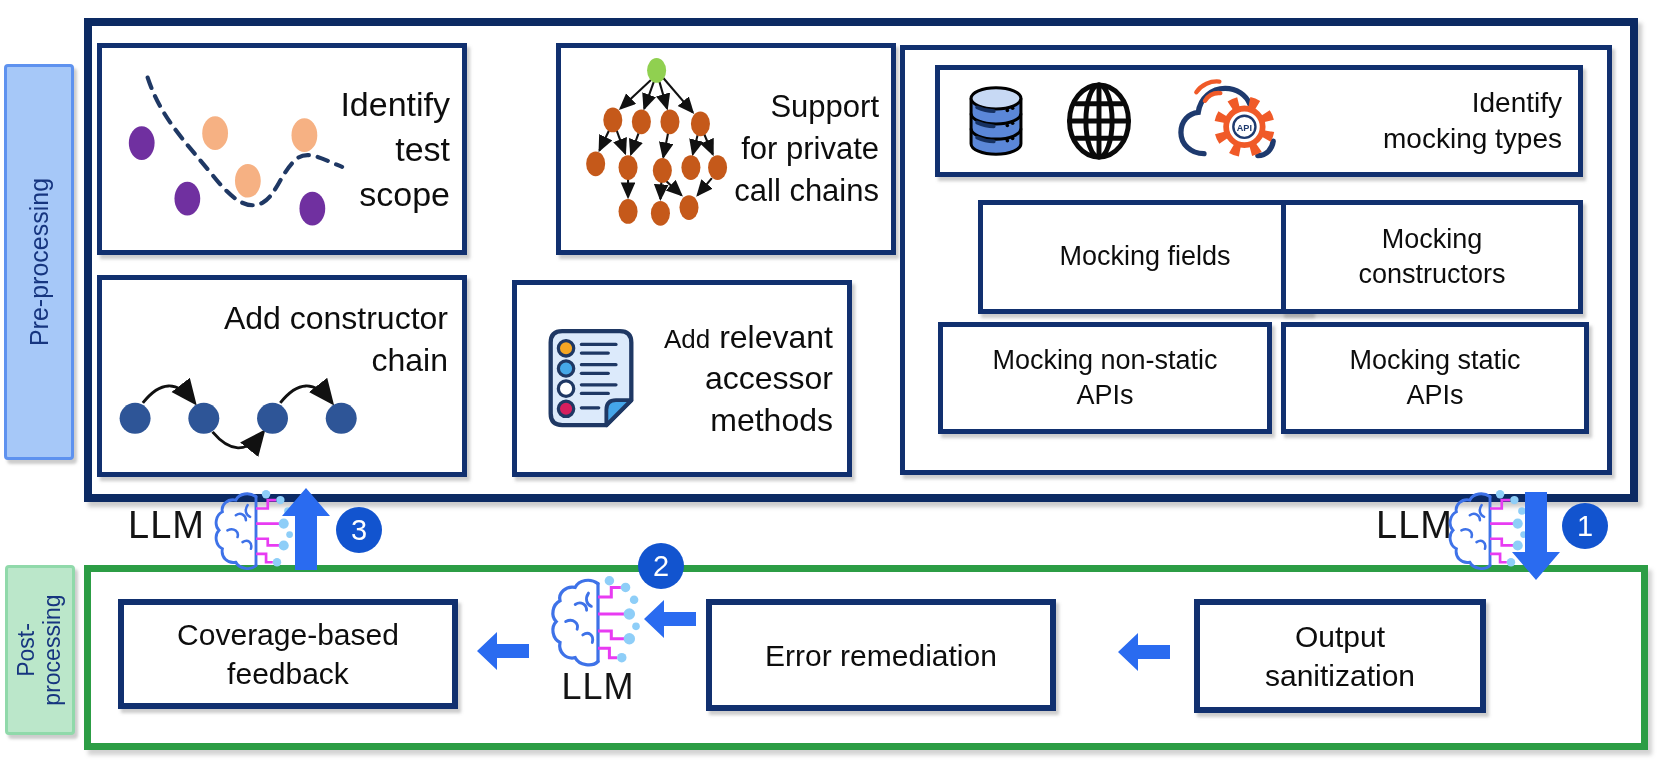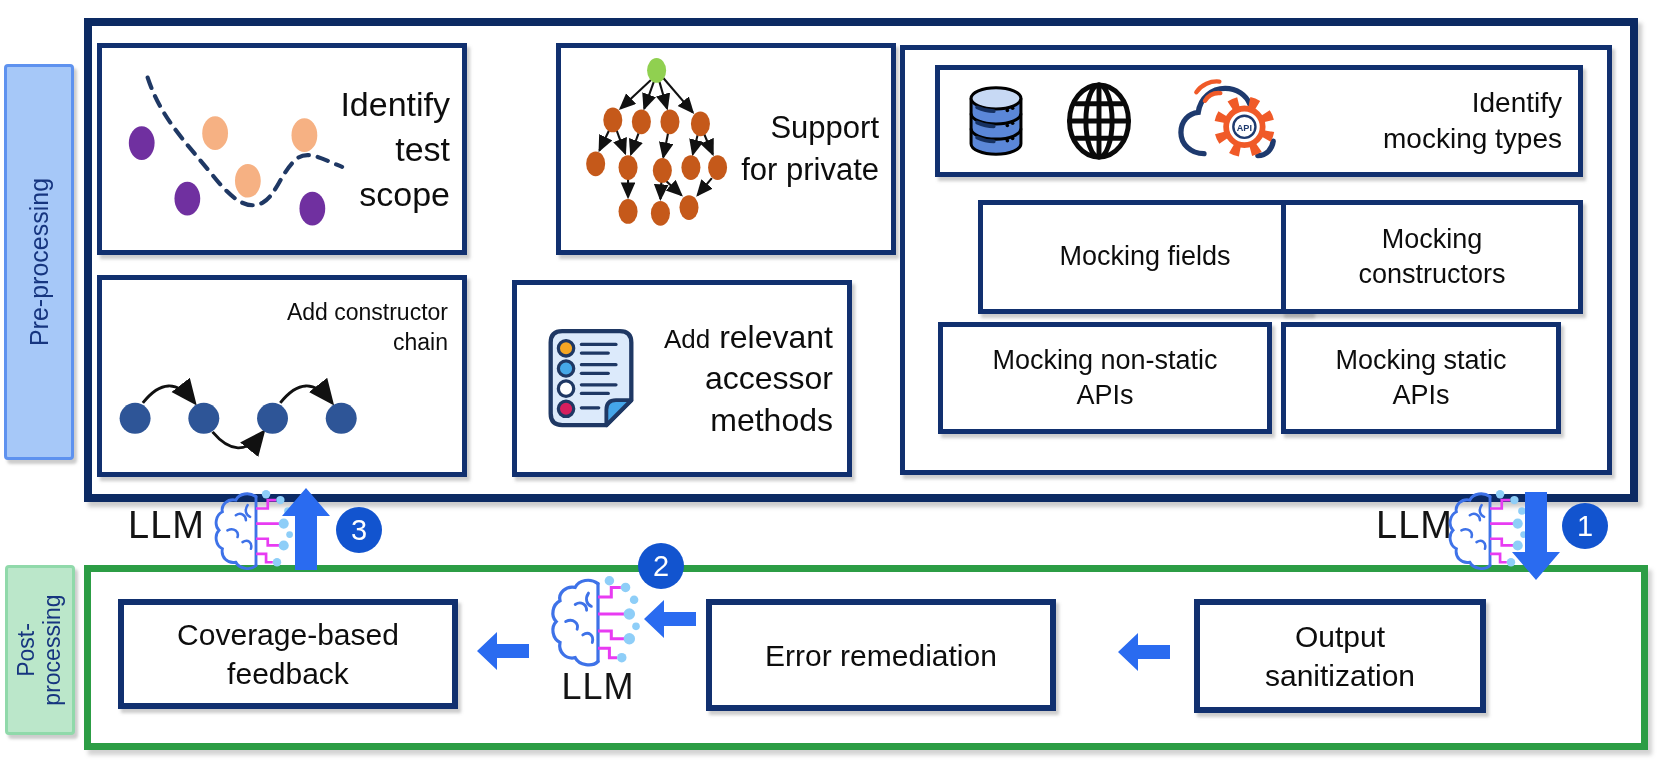--- a/index.html
+++ b/index.html
@@ -39,25 +39,25 @@
   #box-mocking{left:900px;top:45px;width:712px;height:430px;}
   #box-mock-header{left:935px;top:65px;width:648px;height:112px;display:flex;align-items:center;}
   #box-mock-header .icons{display:flex;align-items:center;gap:28px;margin-left:22px;}
   #box-mock-header .txt{margin-left:auto;margin-right:16px;text-align:right;
     font-size:28px;line-height:1.3;}
   .mock-cell{display:flex;align-items:center;justify-content:center;text-align:center;
     font-size:27px;line-height:1.3;}
   #mock-fields{left:938px;top:200px;width:334px;height:114px;padding:0 30px;margin-left:40px;}
   #mock-constructors{left:1281px;top:200px;width:302px;height:114px;padding:8px 42px;}
   #mock-nonstatic{left:938px;top:322px;width:334px;height:112px;padding:0 44px;text-align:center;}
-  #mock-static{left:1281px;top:322px;width:280px;height:112px;padding:0 43px;}
+  #mock-static{left:1281px;top:322px;width:308px;height:112px;padding:0 43px;}
 
   #box-constructor-chain{left:97px;top:275px;width:370px;height:202px;}
   #box-constructor-chain .txt{position:absolute;right:14px;top:18px;text-align:right;
-    font-size:23px;line-height:1.3;}
+    font-size:32px;line-height:1.3;}
   #chain-svg{position:absolute;left:6px;top:60px;}
 
   #box-accessor{left:512px;top:280px;width:340px;height:197px;}
   #box-accessor .txt{position:absolute;right:14px;top:50%;transform:translateY(-50%);
     text-align:right;font-size:32px;line-height:1.3;}
   #box-accessor .txt .small{font-size:26px;}
   #checklist-svg{position:absolute;left:26px;top:42px;}
 
   
   .mid{z-index:6;}
@@ -183,20 +183,21 @@
         <ellipse cx="128" cy="122" rx="10" ry="13"></ellipse>
         <ellipse cx="156" cy="122" rx="10" ry="13"></ellipse>
         <ellipse cx="62" cy="168" rx="10" ry="13"></ellipse>
         <ellipse cx="96" cy="170" rx="10" ry="13"></ellipse>
         <ellipse cx="126" cy="164" rx="10" ry="13"></ellipse>
       </g>
     </svg>
     <div class="txt">
       <div>Support</div>
       <div>for private</div>
+      <div>call chains</div>
     </div>
   </div>
 
   <div id="box-mocking" class="abs navy-box"></div>
 
   <div id="box-mock-header" class="abs navy-box">
     <div class="icons">
       <svg width="68" height="84" viewBox="0 0 90 100">
         <path d="M12 20 L12 80 A33 14 0 0 0 78 80 L78 20" fill="#5b87d8" stroke="#000" stroke-width="4"></path>
         <ellipse cx="45" cy="20" rx="33" ry="14" fill="#c7d9f4" stroke="#000" stroke-width="4"></ellipse>

